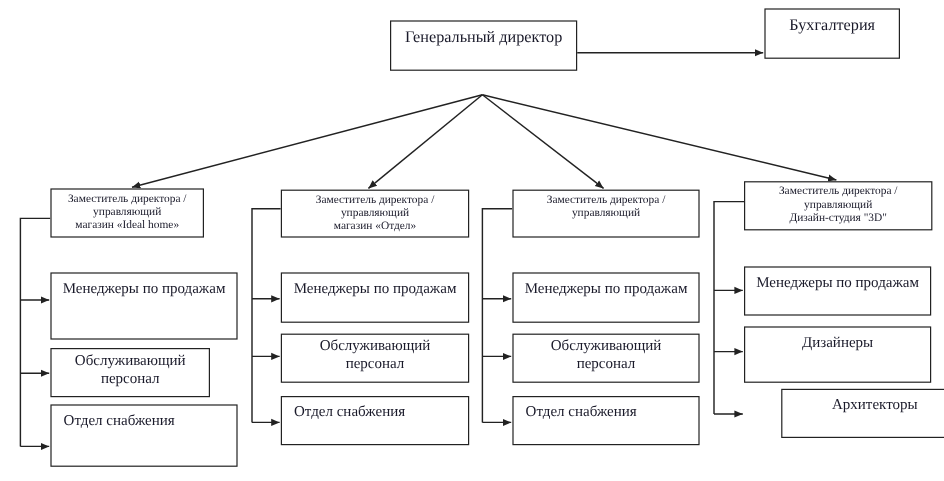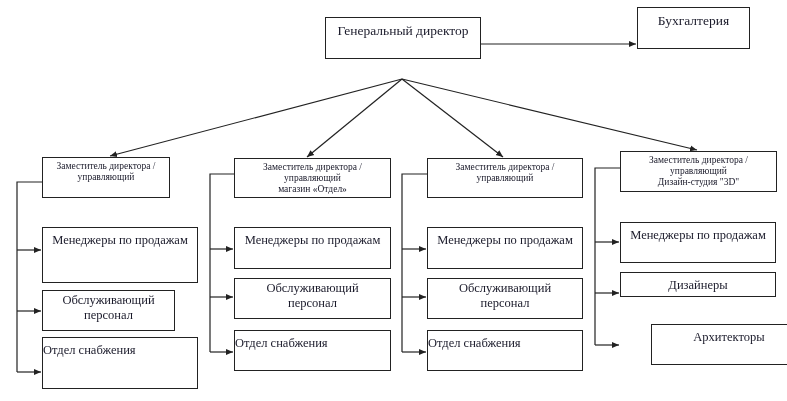--- a/index.html
+++ b/index.html
@@ -4,21 +4,21 @@
   <style>
     html, body { margin: 0; padding: 0; background: #ffffff; }
     body { width: 787px; height: 401px; position: relative; overflow: hidden;
            font-family: "Liberation Serif", "DejaVu Serif", serif; color: #1a1a2a; }
     .box { position: absolute; box-sizing: border-box; border: 1.5px solid #222;
            background: #fff; text-align: center; }
     .box span { display: block; }
     .small { font-size: 9.5px; line-height: 11px; padding-top: 3px; }
     .mid { font-size: 12.5px; line-height: 15px; padding-top: 5px; }
     .top { font-size: 13.5px; line-height: 16px; padding-top: 5px; }
-    .left { text-align: left; padding-left: 0; }
+    .left { text-align: left; padding-left: 10px; }
     svg#wires { position: absolute; left: 0; top: 0; }
   </style>
 </head>
 <body>
 
 <svg id="wires" width="787" height="401">
   <defs>
     <marker id="ah" markerWidth="8" markerHeight="8" refX="7" refY="4" orient="auto" markerUnits="userSpaceOnUse">
       <path d="M0,1 L7,4 L0,7 Z" fill="#222"></path>
     </marker>
@@ -55,20 +55,21 @@
 <div class="box top" style="left:325px;top:17px;width:156px;height:42px;">
   <span>Генеральный директор</span>
 </div>
 <div class="box top" style="left:637px;top:7px;width:113px;height:42px;">
   <span>Бухгалтерия</span>
 </div>
 
 <div class="box small" style="left:42px;top:157px;width:128px;height:41px;">
   <span>Заместитель директора /</span>
   <span>управляющий</span>
+  <span>магазин «Ideal home»</span>
 </div>
 <div class="box mid" style="left:42px;top:227px;width:156px;height:56px;">
   <span>Менеджеры по продажам</span>
 </div>
 <div class="box mid" style="left:42px;top:290px;width:133px;height:41px;padding-top:2px;">
   <span>Обслуживающий</span>
   <span>персонал</span>
 </div>
 <div class="box mid left" style="left:42px;top:337px;width:156px;height:52px;">
   <span>Отдел снабжения</span>
@@ -106,18 +107,18 @@
 </div>
 
 <div class="box small" style="left:620px;top:151px;width:157px;height:41px;">
   <span>Заместитель директора /</span>
   <span>управляющий</span>
   <span>Дизайн-студия "3D"</span>
 </div>
 <div class="box mid" style="left:620px;top:222px;width:156px;height:41px;">
   <span>Менеджеры по продажам</span>
 </div>
-<div class="box mid" style="left:620px;top:272px;width:156px;height:25px;">
+<div class="box mid" style="left:620px;top:272px;width:156px;height:47px;">
   <span>Дизайнеры</span>
 </div>
 <div class="box mid" style="left:620px;top:324px;width:156px;height:41px;margin-left:31px;">
   <span>Архитекторы</span>
 </div>
 
 </body></html>

